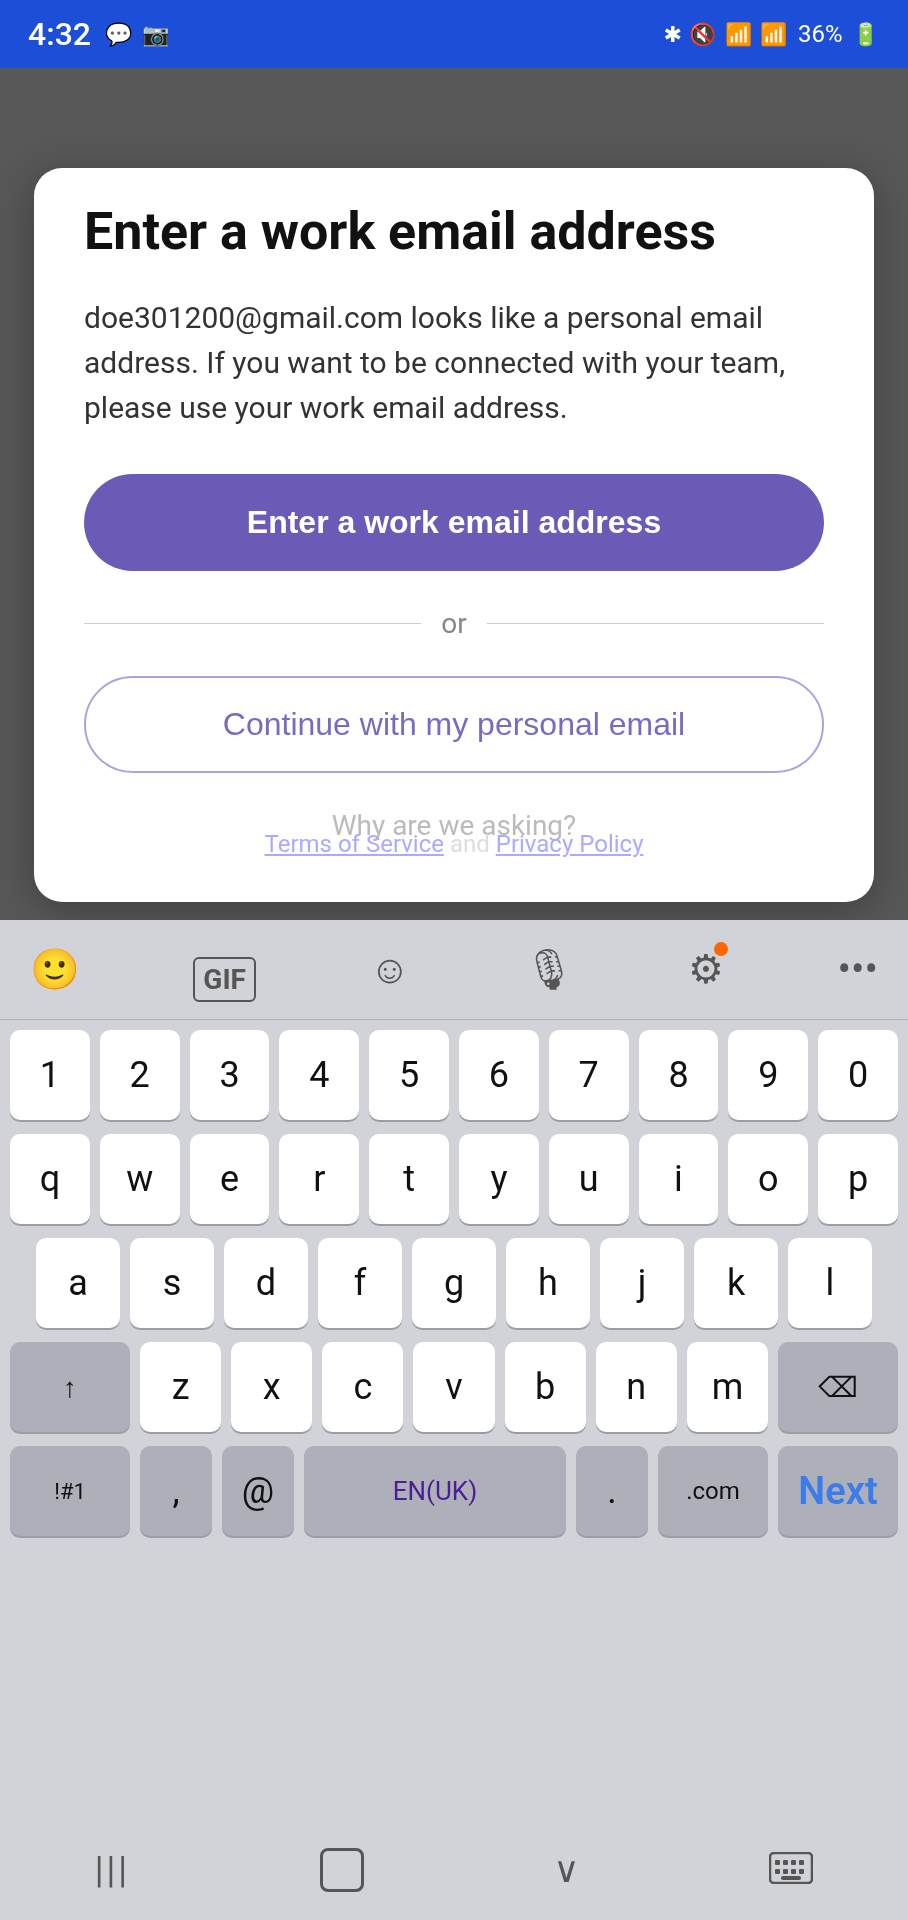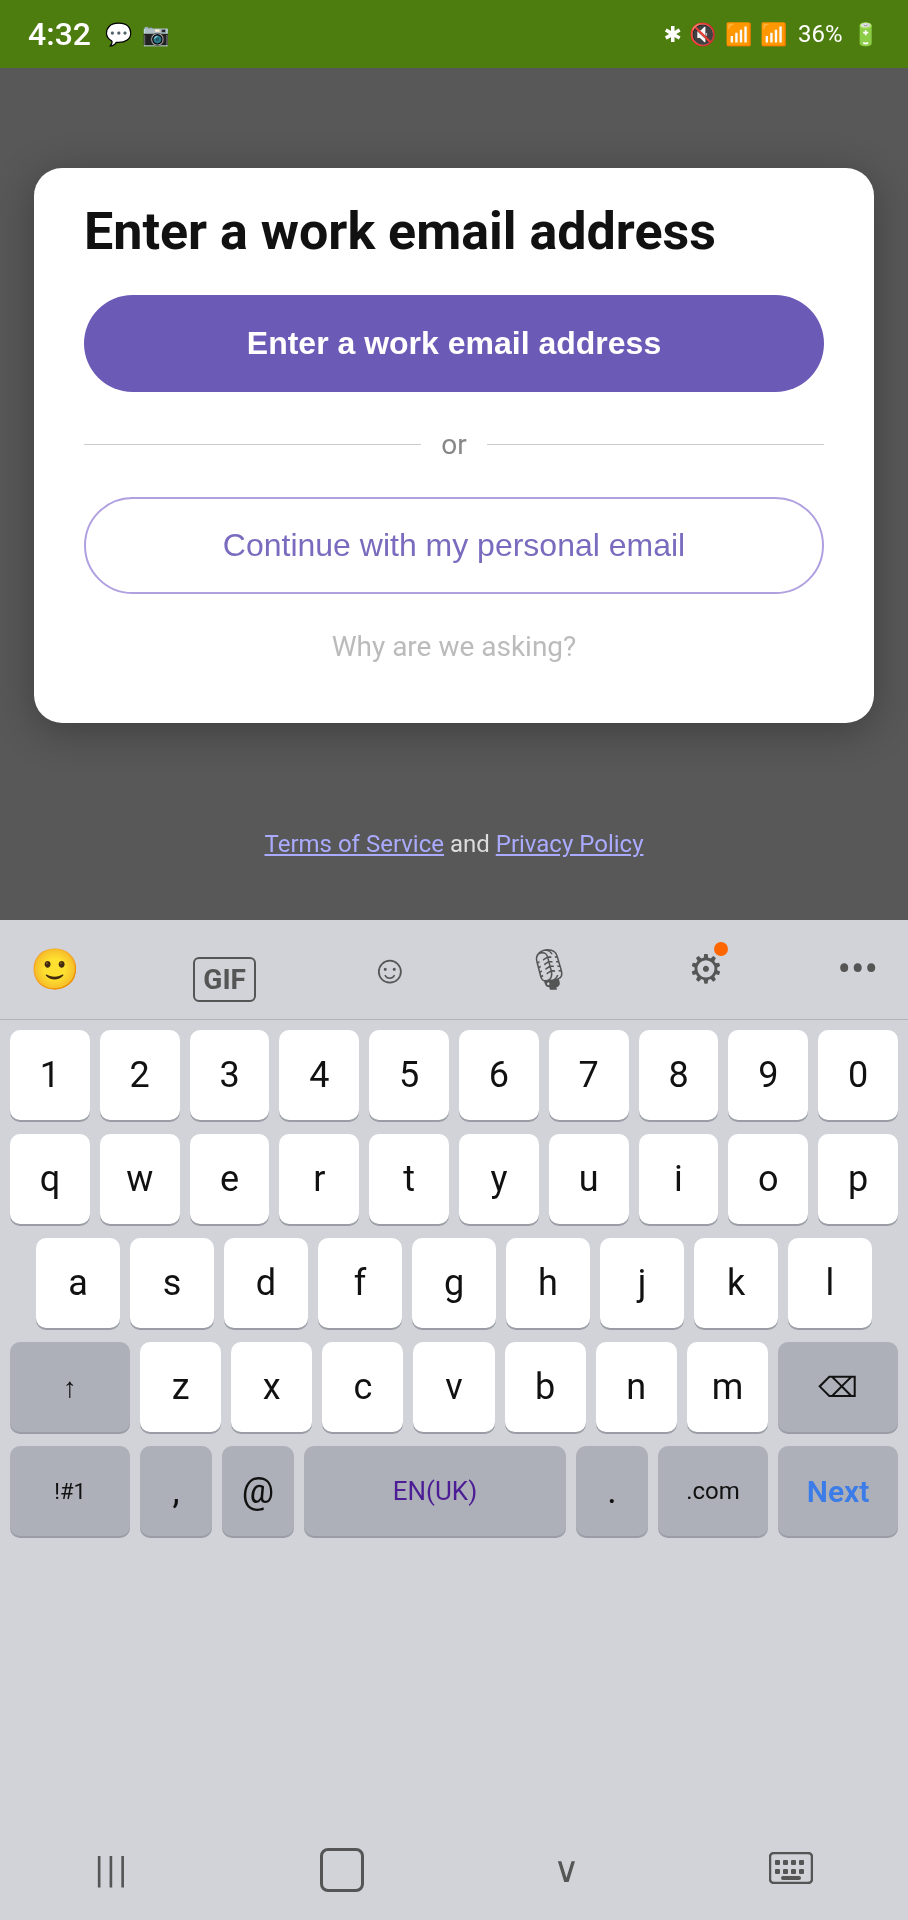--- a/index.html
+++ b/index.html
@@ -11,21 +11,21 @@
       overflow: hidden;
       font-family: -apple-system, BlinkMacSystemFont, 'Segoe UI', Roboto, sans-serif;
       background: #6b6b6b;
       position: relative;
     }
 
     
     .status-bar {
       width: 100%;
       height: 68px;
-      background: #4d7c0f;
+      background: #1d4ed8;
       display: flex;
       align-items: center;
       justify-content: space-between;
       padding: 0 28px;
       position: relative;
       z-index: 10;
     }
 
     .status-bar-left {
       display: flex;
@@ -274,21 +274,21 @@
 
     .key.space {
       flex: 4;
       max-width: 320px;
       font-size: 26px;
       color: #4c1d95;
     }
 
     .key.blue-text {
       color: #3b7ce8;
-      font-size: 30px;
+      font-size: 38px;
       font-weight: 600;
     }
 
     .key.dot-com {
       min-width: 110px;
       max-width: 130px;
       font-size: 28px;
     }
 
     
@@ -342,20 +342,21 @@
       <span>📶</span>
     </div>
     <span class="battery-text">36%</span>
     <span class="status-icon">🔋</span>
   </div>
 </div>
 
 <div class="overlay">
   <div class="dialog">
     <h1 class="dialog-title">Enter a work email address</h1>
+    <p class="dialog-body">doe301200@gmail.com looks like a personal email address. If you want to be connected with your team, please use your work email address.</p>
     <button class="btn-primary">Enter a work email address</button>
     <div class="divider-row">
       <div class="divider-line"></div>
       <span class="divider-text">or</span>
       <div class="divider-line"></div>
     </div>
     <button class="btn-secondary">Continue with my personal email</button>
     <div class="why-text">Why are we asking?</div>
   </div>
 </div>

